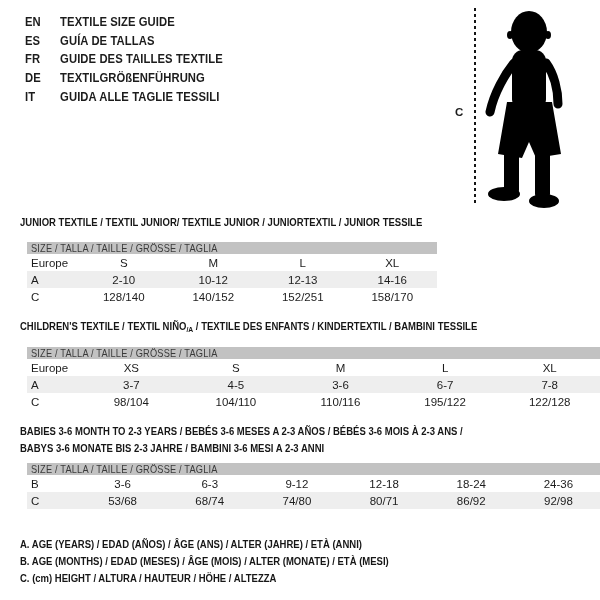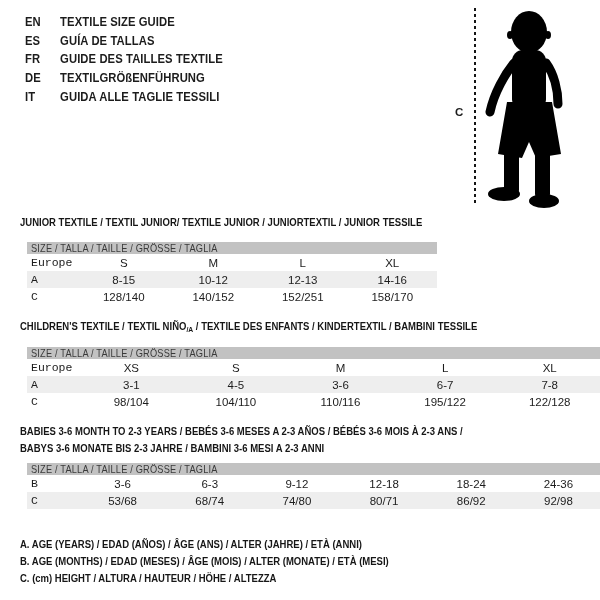--- a/index.html
+++ b/index.html
@@ -34,21 +34,21 @@
   .t1{top:242px;width:410px;}
   .t2{top:347px;width:575px;}
   .t3{top:463px;width:575px;}
   .size-bar{height:12px;background:#c2c2c2;display:flex;align-items:center;padding-left:4px;}
   .bar-text{font-size:10.5px;color:#3a3a3a;letter-spacing:.2px;white-space:nowrap;
     transform:scaleX(.88);transform-origin:0 0;}
   .trow{display:grid;height:17px;align-items:center;font-size:11.5px;color:#1c1c1c;}
   .g4 .trow{grid-template-columns:52px repeat(4,1fr);}
   .g5 .trow{grid-template-columns:52px repeat(5,1fr);}
   .g6 .trow{grid-template-columns:52px repeat(6,1fr);}
-  .trow .lbl{padding-left:4px;font-family:Liberation Mono, monospace;}
+  .trow .lbl{padding-left:4px;}
   .trow .c{text-align:center;}
   .shaded{background:#eeeeee;}
 
   
   .footnotes{position:absolute;left:20px;top:536px;font-weight:700;font-size:11.2px;
     line-height:17.2px;transform:scaleX(.85);transform-origin:0 0;white-space:nowrap;color:#161616;}
 </style>
 </head>
 <body>
 
@@ -102,21 +102,21 @@
     </div>
     <div class="trow">
       <span class="lbl">Europe</span>
       <span class="c">S</span>
       <span class="c">M</span>
       <span class="c">L</span>
       <span class="c">XL</span>
     </div>
     <div class="trow shaded">
       <span class="lbl">A</span>
-      <span class="c">8-15</span>
+      <span class="c">2-10</span>
       <span class="c">10-12</span>
       <span class="c">12-13</span>
       <span class="c">14-16</span>
     </div>
     <div class="trow">
       <span class="lbl">C</span>
       <span class="c">128/140</span>
       <span class="c">140/152</span>
       <span class="c">152/251</span>
       <span class="c">158/170</span>
@@ -133,21 +133,21 @@
     <div class="trow">
       <span class="lbl">Europe</span>
       <span class="c">XS</span>
       <span class="c">S</span>
       <span class="c">M</span>
       <span class="c">L</span>
       <span class="c">XL</span>
     </div>
     <div class="trow shaded">
       <span class="lbl">A</span>
-      <span class="c">3-1</span>
+      <span class="c">3-7</span>
       <span class="c">4-5</span>
       <span class="c">3-6</span>
       <span class="c">6-7</span>
       <span class="c">7-8</span>
     </div>
     <div class="trow">
       <span class="lbl">C</span>
       <span class="c">98/104</span>
       <span class="c">104/110</span>
       <span class="c">110/116</span>

